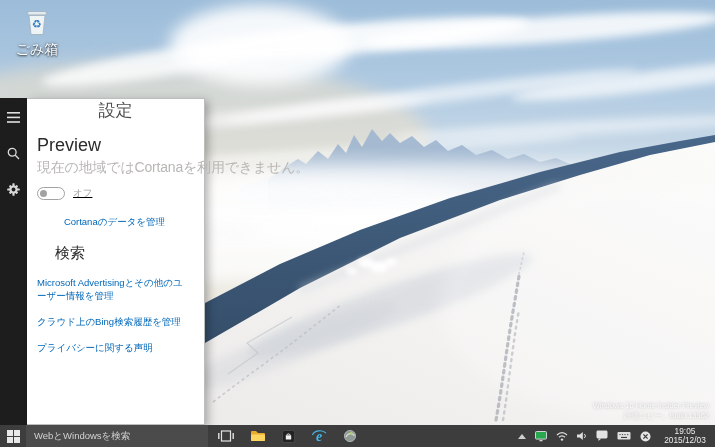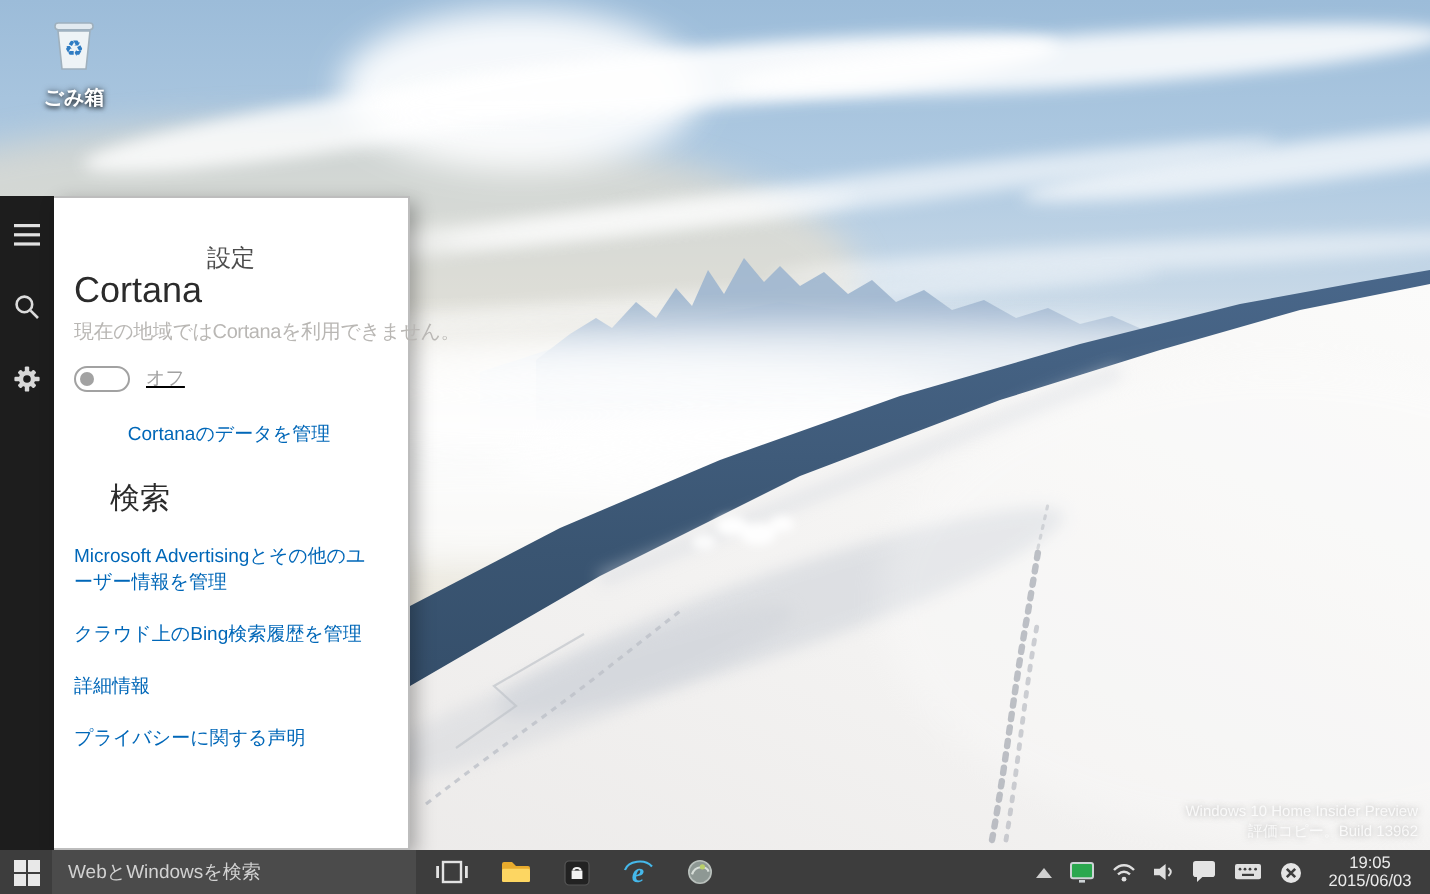--- a/index.html
+++ b/index.html
@@ -2,40 +2,40 @@
 <html><head>
 <meta charset="utf-8">
 <style>
   html,body{margin:0;padding:0;background:#000;}
   .screen{position:relative;width:715px;height:447px;overflow:hidden;
           font-family:"Liberation Sans","DejaVu Sans",sans-serif;-webkit-font-smoothing:antialiased;}
   .wallpaper{position:absolute;left:0;top:0;width:715px;height:447px;}
 
   
   .desktop-icon{position:absolute;left:10px;top:6px;width:54px;text-align:center;cursor:default;}
-  .desktop-icon-label{margin-top:1px;font-size:10px;color:#fff;
-      text-shadow:0 1px 2px rgba(0,0,0,.7),0 0 3px rgba(0,0,0,.5);font-weight:bold;}
+  .desktop-icon-label{margin-top:1px;font-size:14px;color:#fff;
+      text-shadow:0 1px 2px rgba(0,0,0,.7),0 0 3px rgba(0,0,0,.5);}
 
   
   .watermark{position:absolute;right:6px;bottom:26px;text-align:right;
       font-size:7.5px;line-height:10px;color:rgba(255,255,255,.8);
       text-shadow:0 0 3px rgba(110,110,110,.5);}
 
   
   .flyout{position:absolute;left:0;top:98px;height:327px;display:flex;z-index:5;}
   .rail{width:27px;background:#1d1d1d;display:flex;flex-direction:column;align-items:center;
         padding-top:8px;gap:14px;}
   .rail-btn{width:27px;height:22px;display:flex;align-items:center;justify-content:center;
         background:none;border:none;padding:0;cursor:pointer;}
   .panel{width:178px;background:#ffffff;border:1px solid #bdbdbd;border-left:none;
         box-shadow:3px 3px 9px rgba(0,0,0,.3);box-sizing:border-box;}
-  .panel-header{height:27px;text-align:center;font-size:12px;color:#4d4d4d;padding-top:22px;box-sizing:border-box;}
+  .panel-header{height:27px;text-align:center;font-size:17px;color:#4d4d4d;padding-top:0;box-sizing:border-box;}
   .panel-content{padding:0 12px 0 10px;}
   .cortana-title{font-size:18px;font-weight:400;color:#2b2b2b;margin:9px 0 3px 0;}
-  .muted{font-size:10px;color:#b9b7b4;margin:0;white-space:nowrap;letter-spacing:-.2px;}
+  .muted{font-size:14px;color:#b9b7b4;margin:0;white-space:nowrap;letter-spacing:-.2px;}
   .toggle-row{margin-top:10px;display:flex;align-items:center;text-decoration:underline;}
   .toggle{position:relative;width:26px;height:11px;border:1.5px solid #a2a2a2;border-radius:7px;
         display:inline-block;box-sizing:content-box;cursor:default;}
   .knob{position:absolute;left:2px;top:2px;width:7px;height:7px;border-radius:50%;background:#a2a2a2;}
   .toggle-label{font-size:9.5px;color:#a2a2a2;margin-left:8px;}
   .plink{display:block;font-size:9.5px;line-height:13px;text-decoration:none;margin-top:13px;cursor:pointer;}
   .section-title{font-size:15px;font-weight:400;color:#2b2b2b;margin:16px 0 0 18px;}
 
   
   .taskbar{position:absolute;left:0;bottom:0;width:715px;height:22px;background:#3d3d3d;
@@ -187,33 +187,32 @@
             </g>
             <circle cx="6.5" cy="6.5" r="4.1"></circle>
           </g>
           <circle cx="6.5" cy="6.5" r="1.9" fill="#1d1d1d"></circle>
         </svg>
       </button>
     </div>
     <div class="panel">
       <div class="panel-header">設定</div>
       <div class="panel-content">
-        <div class="cortana-title">Cortana</div>
+        <div class="cortana-title">Preview</div>
         <p class="muted">現在の地域ではCortanaを利用できません。</p>
         <div class="toggle-row">
           <span class="toggle">
               <span class="knob"></span>
             </span>
           <span class="toggle-label">オフ</span>
         </div>
         <a class="plink" style="margin-top: 15px; color: rgb(0, 103, 184); text-align: center;">Cortanaのデータを管理</a>
         <div class="section-title">検索</div>
         <a class="plink" style="color: rgb(0, 103, 184);">Microsoft Advertisingとその他のユーザー情報を管理</a>
         <a class="plink" style="color: rgb(0, 103, 184);">クラウド上のBing検索履歴を管理</a>
-        <a class="plink" style="color: rgb(0, 103, 184);">詳細情報</a>
         <a class="plink" style="color: rgb(0, 103, 184);">プライバシーに関する声明</a>
       </div>
     </div>
   </div>
 
   <div class="taskbar" style="background: rgb(61, 61, 61);">
     <button class="start-btn">
       <svg width="13" height="13" viewBox="0 0 13 13">
         <g fill="#e8e8e8">
             <rect width="6" height="6"></rect>
@@ -303,18 +302,18 @@
         </svg>
       </button>
       <button class="tray-btn">
         <svg width="11" height="11" viewBox="0 0 11 11">
           <circle cx="5.5" cy="5.5" r="5" fill="#e5e5e5"></circle>
           <path d="M3.4,3.4 L7.6,7.6 M7.6,3.4 L3.4,7.6" stroke="#3d3d3d" stroke-width="1.3"></path>
         </svg>
       </button>
       <div class="clock">
         <div>19:05</div>
-        <div>2015/06/03</div>
+        <div>2015/12/03</div>
       </div>
     </div>
   </div>
 
 </div>
 
 </body></html>

